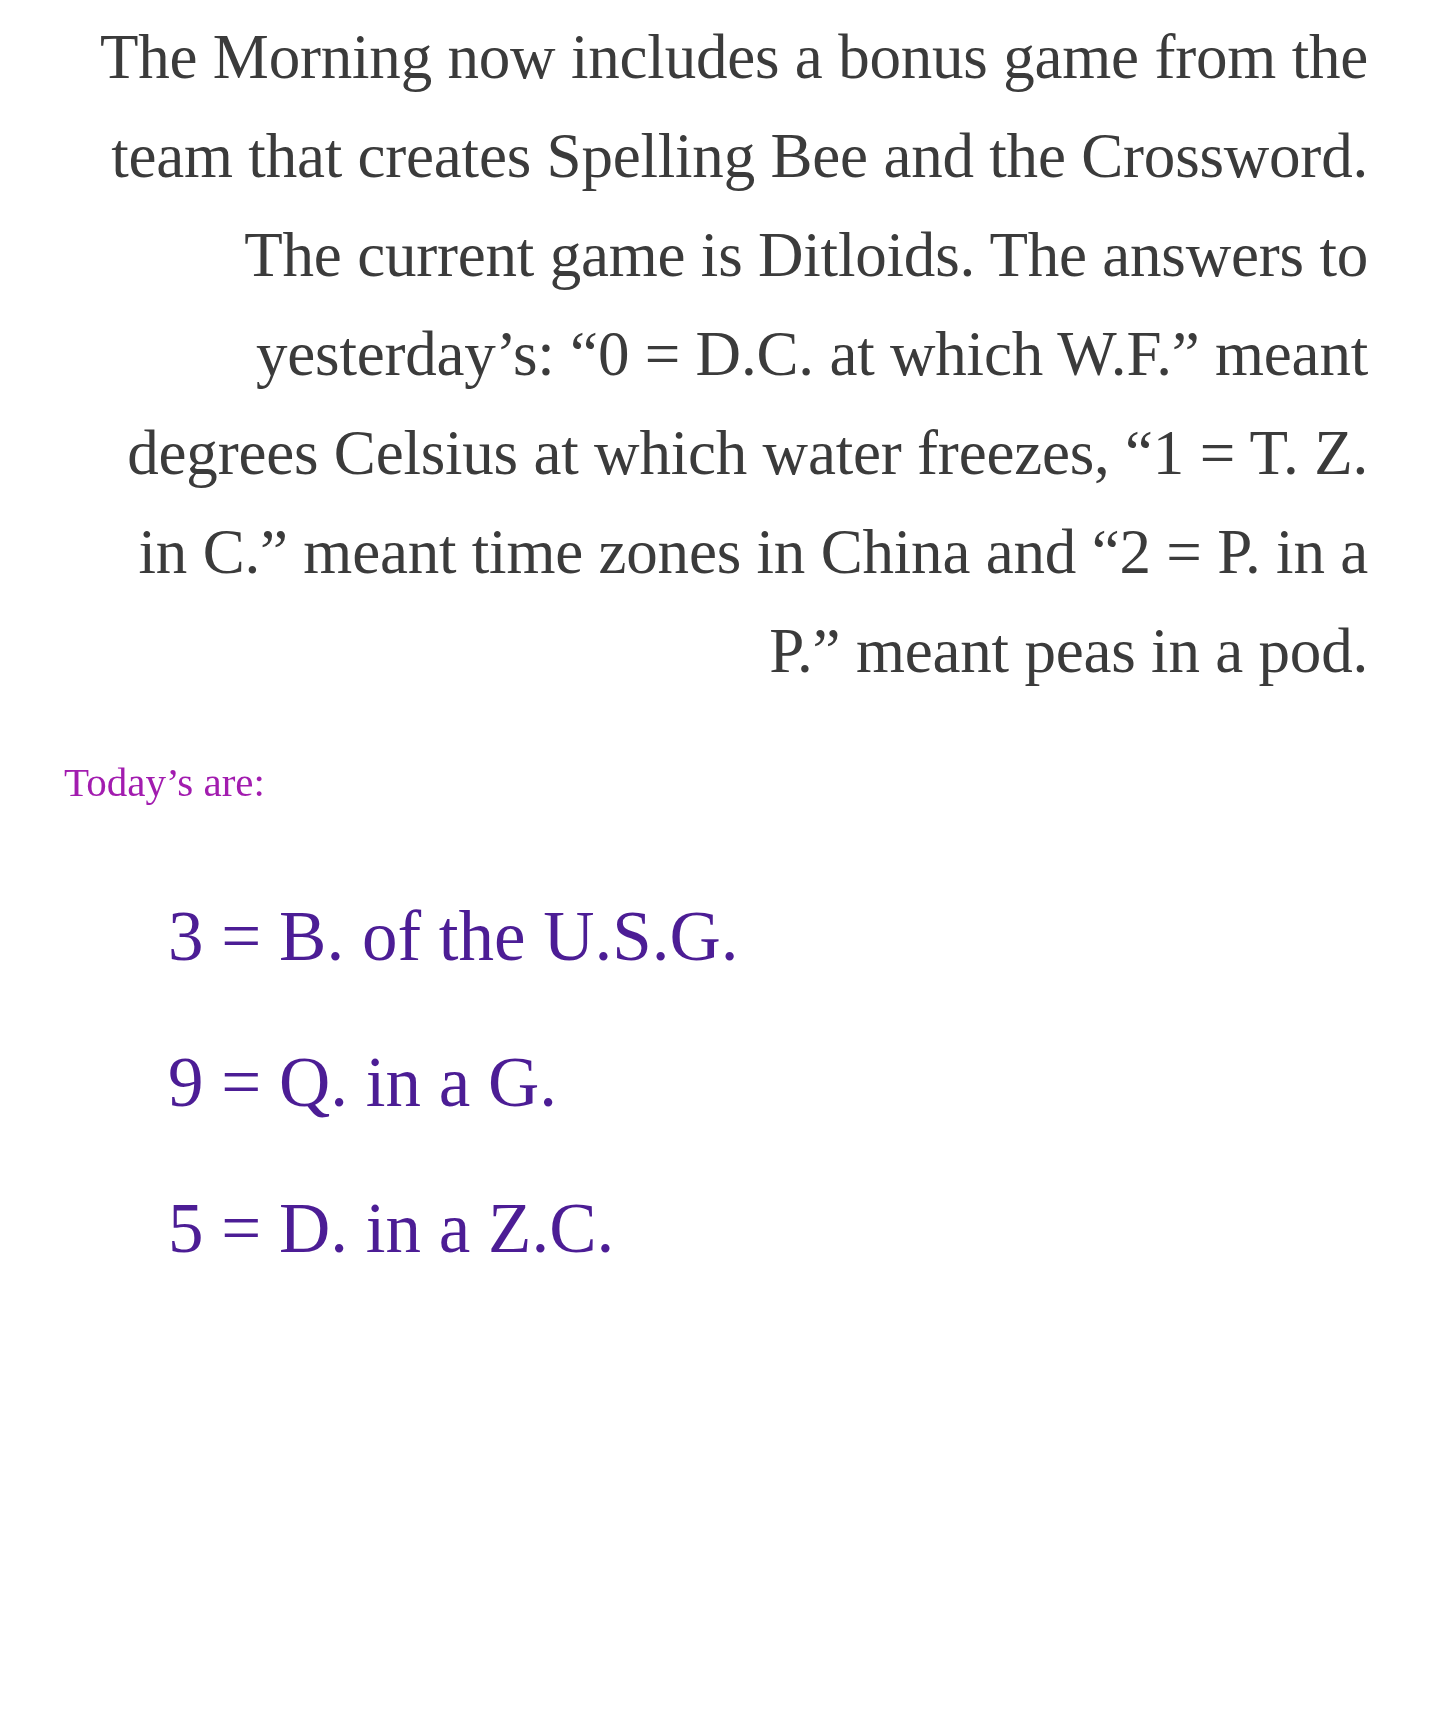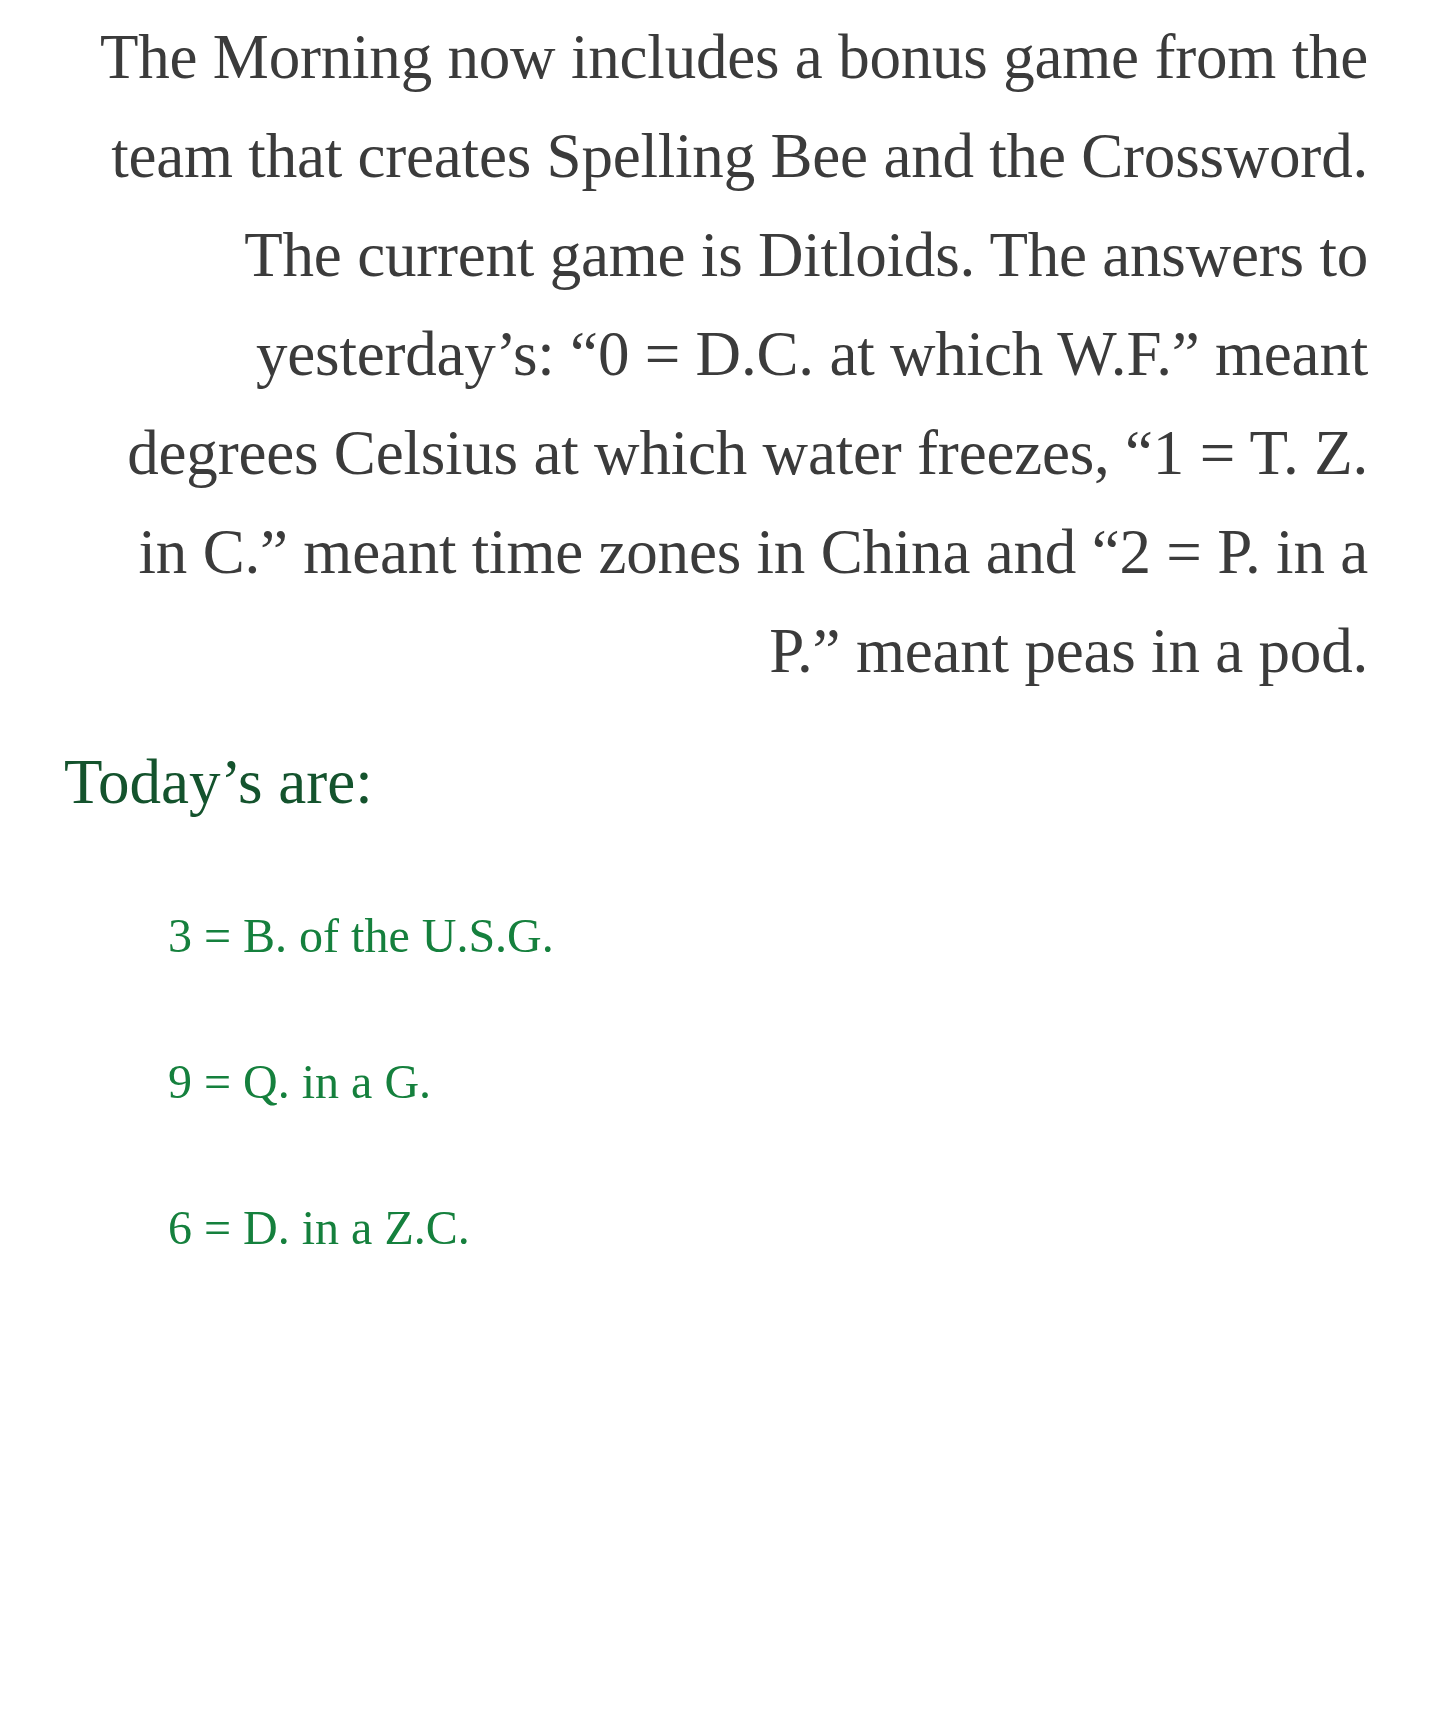--- a/index.html
+++ b/index.html
@@ -23,51 +23,51 @@
     font-size: 63px;
     line-height: 99px;
     color: #3b3b3b;
     margin: 0;
     padding-top: 8px;
     letter-spacing: -0.2px;
     text-align: right;
   }
   .today-line {
     font-family: "Liberation Serif", serif;
-    font-size: 63px;
+    font-size: 41px;
     line-height: 99px;
-    color: #14532d;
+    color: #a21caf;
     margin: 0;
     padding-top: 32px;
   }
   .riddle-list {
     margin: 0;
     padding: 0;
     list-style: none;
   }
   .riddle-item {
     font-family: "Liberation Serif", serif;
-    font-size: 48px;
+    font-size: 71px;
     line-height: 96px;
-    color: #15803d;
+    color: #4c1d95;
     padding-left: 104px;
     margin-top: 50px;
   }
   .riddle-item:first-child {
     margin-top: 56px;
   }
 </style>
 </head>
 <body>
 
 <div class="article">
 
   <p class="body-paragraph">The Morning now includes a bonus game from the team that creates Spelling Bee and the Crossword. The current game is Ditloids. The answers to yesterday’s: “0 = D.C. at which W.F.” meant degrees Celsius at which water freezes, “1 = T. Z. in C.” meant time zones in China and “2 = P. in a P.” meant peas in a pod.</p>
 
   <p class="today-line">Today’s are:</p>
 
   <ul class="riddle-list">
     <li class="riddle-item">3 = B. of the U.S.G.</li>
     <li class="riddle-item">9 = Q. in a G.</li>
-    <li class="riddle-item">6 = D. in a Z.C.</li>
+    <li class="riddle-item">5 = D. in a Z.C.</li>
   </ul>
 
 </div>
 
 </body></html>

